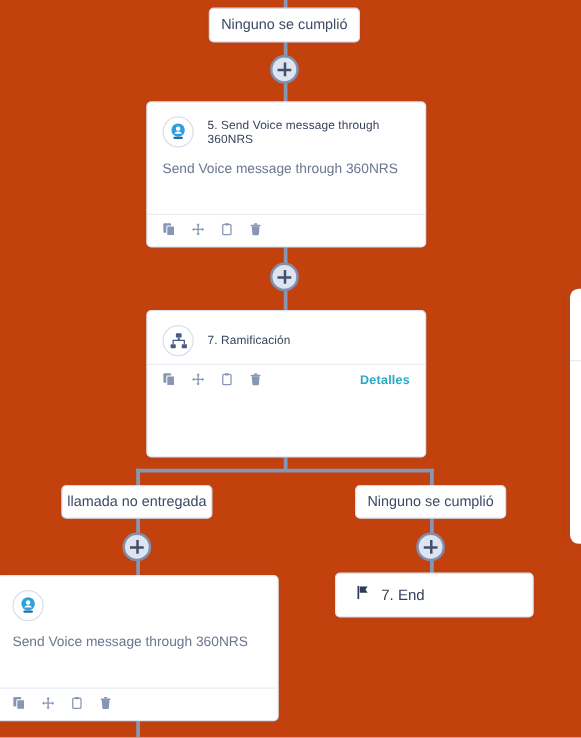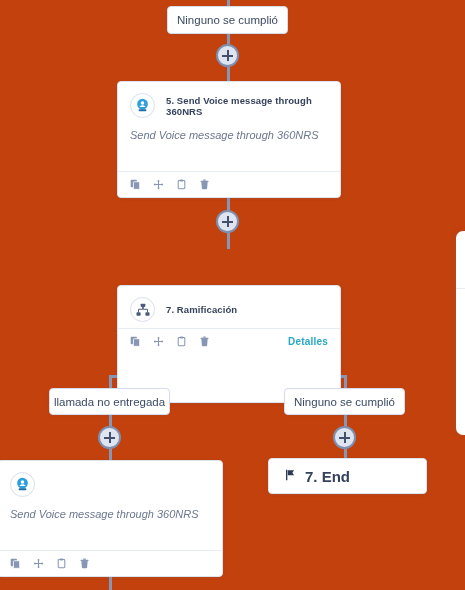--- a/index.html
+++ b/index.html
@@ -101,31 +101,30 @@
     border: 1px solid #d8e0ee;
     background: #fff;
     display: flex;
     align-items: center;
     justify-content: center;
     flex: 0 0 auto;
     margin-right: 11px;
   }
   .node-title {
     font-size: 9.5px;
-    font-weight: bold;
+    font-weight: normal;
     color: #36425c;
     letter-spacing: .1px;
   }
   .card-body {
     flex: 1 1 auto;
     padding: 4px 12px 8px 12px;
     font-size: 11px;
     color: #6b778e;
     line-height: 1.45;
-    font-style: italic;
   }
   .card-body b { color: #36425c; font-weight: bold; }
   .card-foot {
     border-top: 1px solid #e7ebf4;
     height: 25px;
     display: flex;
     align-items: center;
     padding: 0 12px;
     gap: 12px;
   }
@@ -147,22 +146,22 @@
     border-radius: 4px;
     box-sizing: border-box;
     box-shadow: 0 1px 3px rgba(90,110,150,.13);
     display: flex;
     align-items: center;
     padding-left: 16px;
     gap: 9px;
     cursor: pointer;
   }
   .end-title {
-    font-size: 15px;
-    font-weight: bold;
+    font-size: 12px;
+    font-weight: normal;
     color: #36425c;
   }
 
   
   .side-peek {
     position: absolute;
     background: #ffffff;
     border-radius: 7px 0 0 7px;
     box-shadow: -2px 0 5px rgba(90,110,150,.12);
   }
@@ -239,21 +238,21 @@
             <rect x="2.2" y="2.6" width="11.6" height="1.7" rx=".8" fill="#8796b5"></rect>
             <rect x="6" y="0.8" width="4" height="1.9" rx=".8" fill="#8796b5"></rect>
           </svg>
       </span>
       <span class="foot-spacer"></span>
     </div>
   </div>
 
   <div class="plus" style="left:216px; top:210px;"></div>
 
-  <div class="card" style="left:117px; top:248px; width:224px; height:118px;margin-top:37px;">
+  <div class="card" style="left:117px; top:248px; width:224px; height:118px;">
     <div class="card-top-accent"></div>
     <div class="card-head">
       <span class="node-icon">
         <svg width="16" height="16" viewBox="0 0 24 24">
           <rect x="8.6" y="2.5" width="6.8" height="5" rx="1" fill="#4a5b7d"></rect>
           <rect x="2.2" y="15.5" width="6.2" height="5" rx="1" fill="#4a5b7d"></rect>
           <rect x="15.6" y="15.5" width="6.2" height="5" rx="1" fill="#4a5b7d"></rect>
           <path d="M11.6 7.5v3.4H5.3v4.6M12.4 7.5v3.4h6.3v4.6" stroke="#4a5b7d" stroke-width="1.5" fill="none"></path>
         </svg>
       </span>

